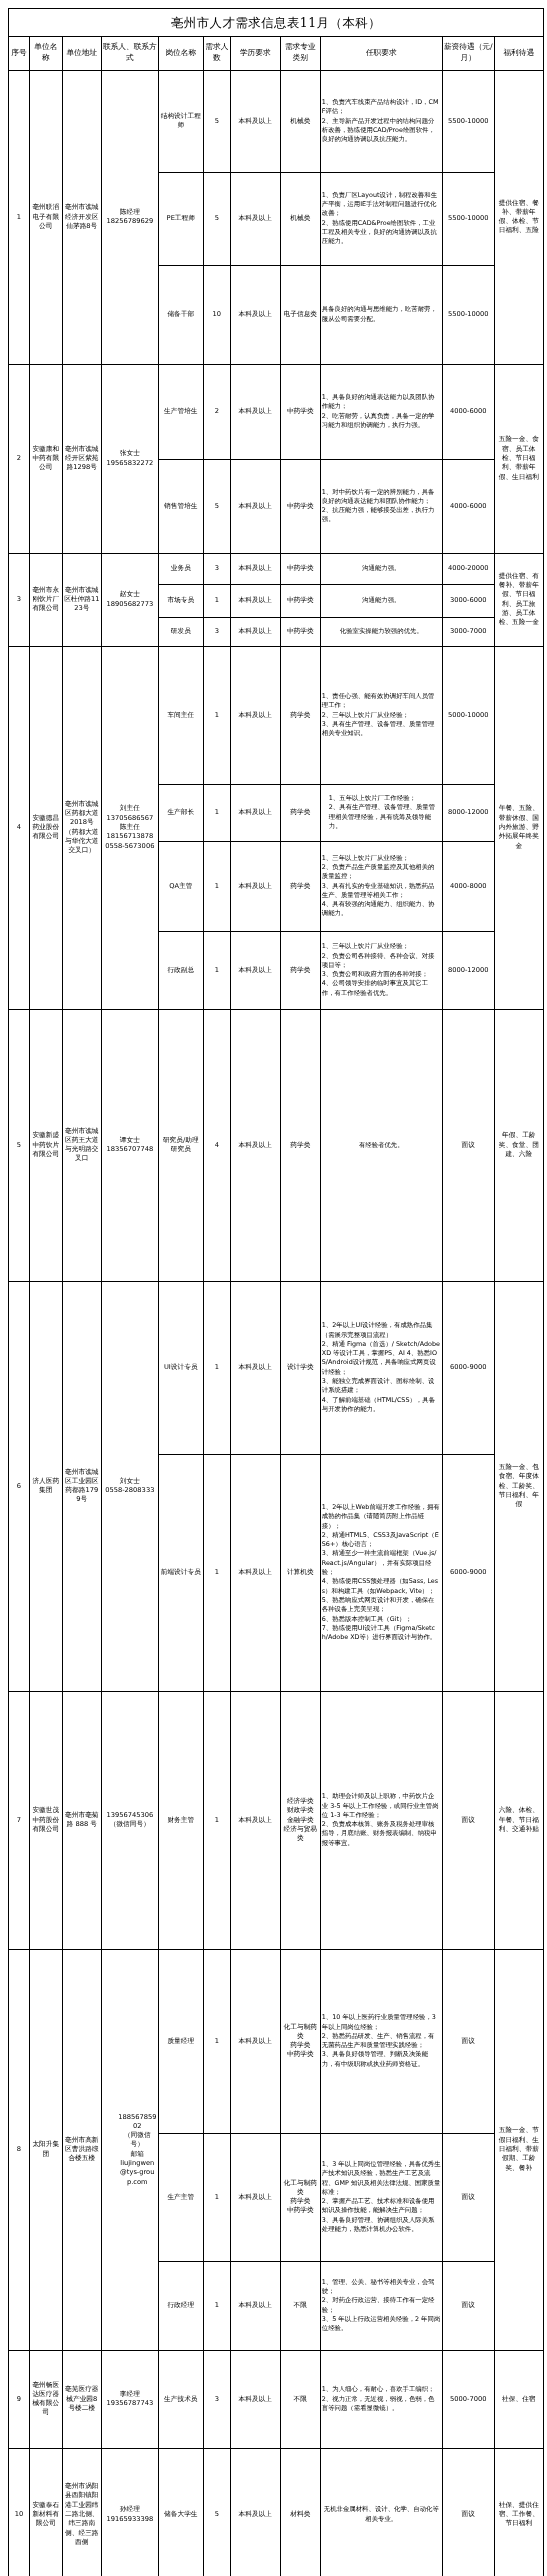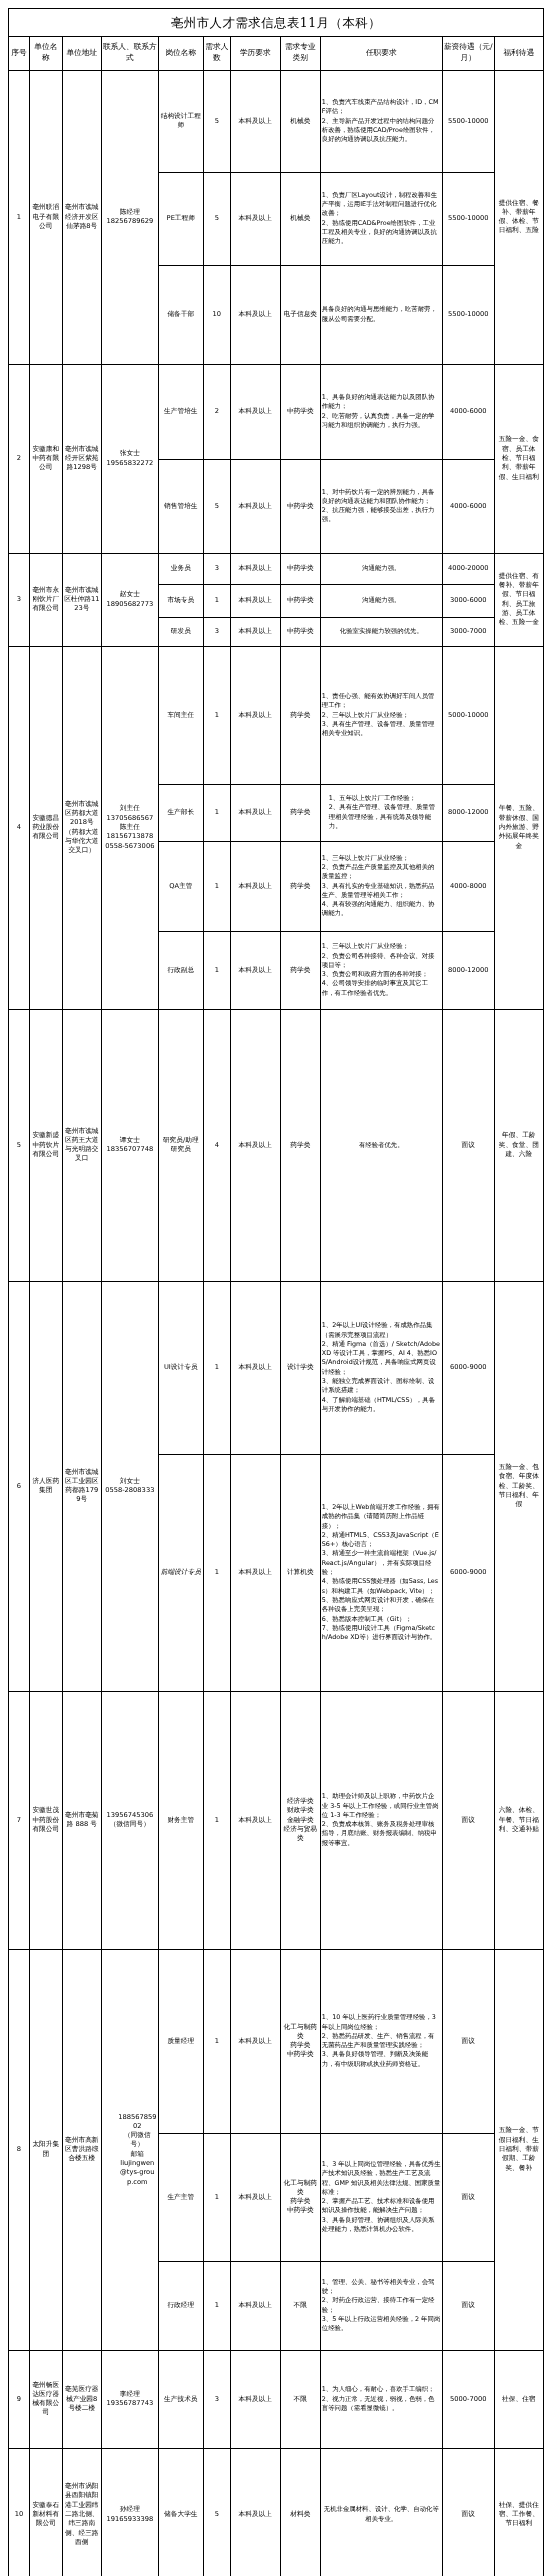--- a/index.html
+++ b/index.html
@@ -214,21 +214,21 @@
         <td style="white-space: pre-line;">本科及以上</td>
         <td style="white-space: pre-line;">设计学类</td>
         <td class="req" style="white-space: pre-line;">1、2年以上UI设计经验，有成熟作品集（需展示完整项目流程）
 2、精通 Figma（首选）/ Sketch/Adobe XD 等设计工具，掌握PS、AI 4、熟悉IOS/Android设计规范，具备响应式网页设计经验；
 3、能独立完成界面设计、图标绘制、设计系统搭建；
 4、了解前端基础（HTML/CSS），具备与开发协作的能力。</td>
         <td style="white-space: pre-line;">6000-9000</td>
         <td rowspan="2" style="white-space: pre-line;">五险一金、包食宿、年度体检、工龄奖、节日福利、年假</td>
       </tr>
       <tr style="height: 237px;">
-        <td style="white-space: pre-line; font-style: italic;">前端设计专员</td>
+        <td style="white-space: pre-line;">前端设计专员</td>
         <td style="white-space: pre-line;">1</td>
         <td style="white-space: pre-line;">本科及以上</td>
         <td style="white-space: pre-line;">计算机类</td>
         <td class="req" style="white-space: pre-line;">1、2年以上Web前端开发工作经验，拥有成熟的作品集（请随简历附上作品链接）；
 2、精通HTML5、CSS3及JavaScript（ES6+）核心语言；
 3、精通至少一种主流前端框架（Vue.js/React.js/Angular），并有实际项目经验；
 4、熟练使用CSS预处理器（如Sass, Less）和构建工具（如Webpack, Vite）；
 5、熟悉响应式网页设计和开发，确保在各种设备上完美呈现；
 6、熟悉版本控制工具（Git）；
 7、熟练使用UI设计工具（Figma/Sketch/Adobe XD等）进行界面设计与协作。</td>

